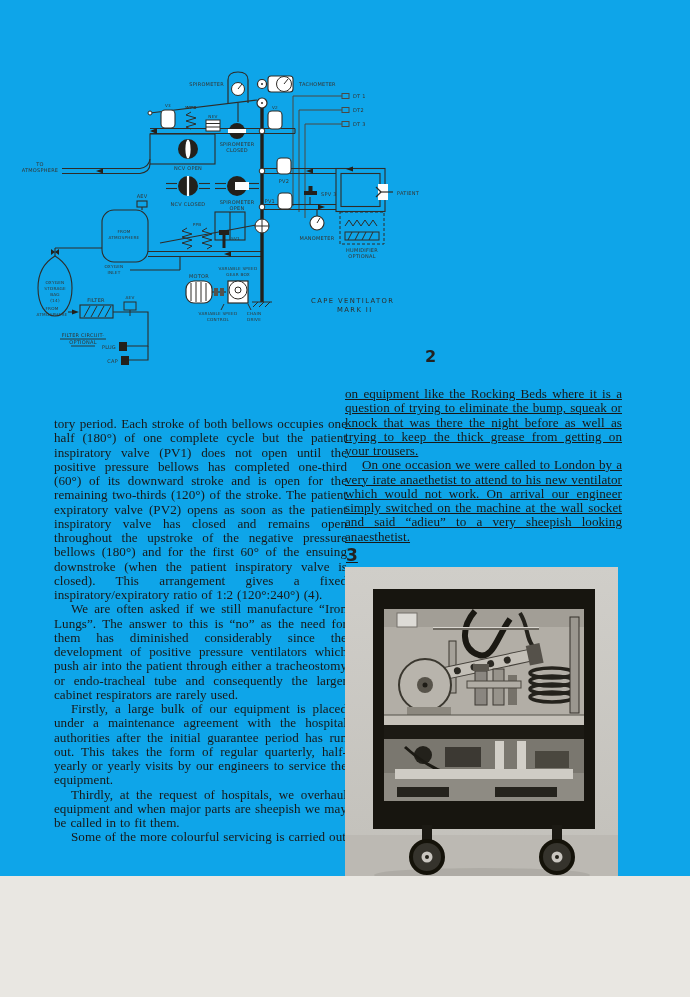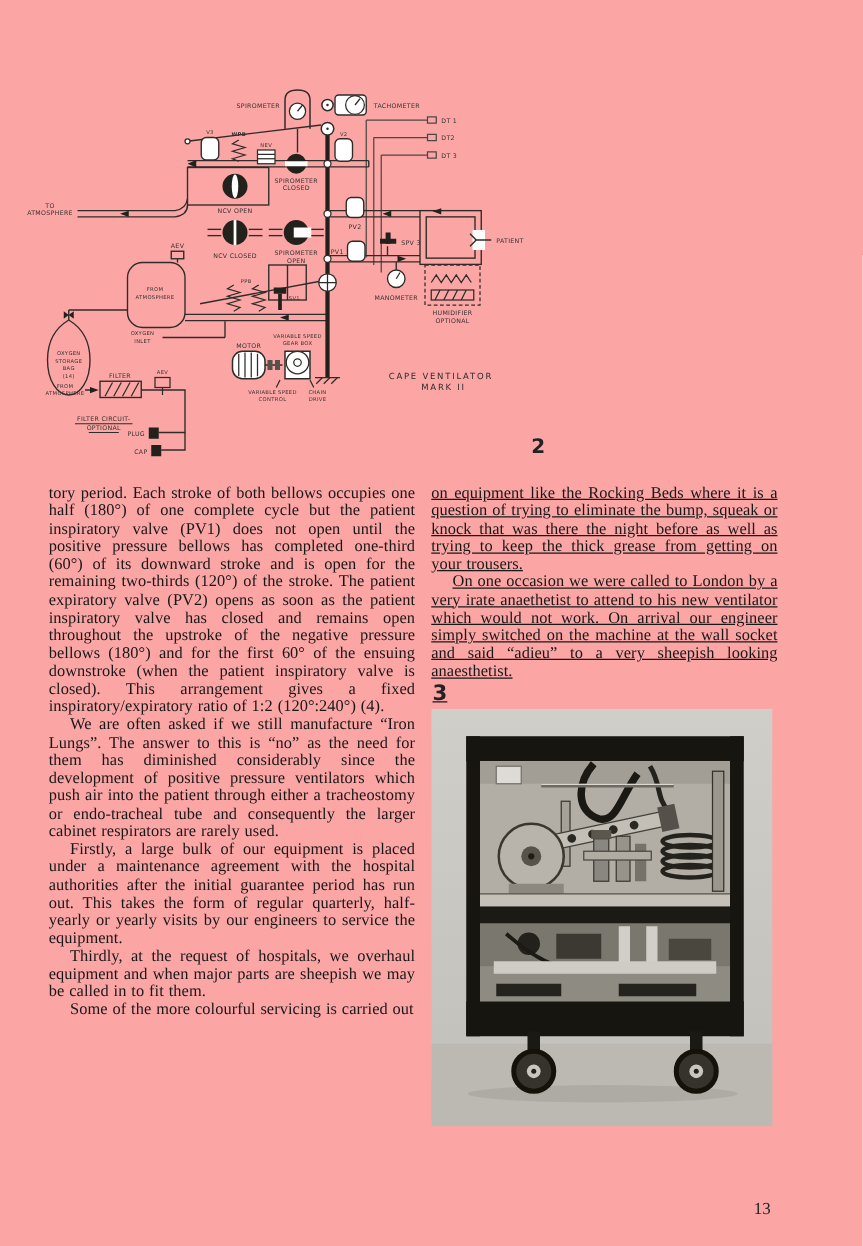--- a/index.html
+++ b/index.html
@@ -1,30 +1,30 @@
 <!DOCTYPE html>
 <html><head>
 <meta charset="utf-8">
 <style>
   html,body{margin:0;padding:0;background:#e9e7e2;}
-  .page{position:relative;width:690px;height:997px;margin:0 auto;background:#fca5a5;overflow:hidden;
+  .page{position:relative;width:690px;height:876px;margin:0 auto;background:#0ea5e9;overflow:hidden;
         font-family:"Liberation Serif",serif;color:#181818;}
   
   .diagram{position:absolute;left:0;top:0;width:690px;height:375px;}
   .dl{font-family:"DejaVu Sans",sans-serif;font-size:5px;fill:#35332f;letter-spacing:.25px;}
   .dl.s4{font-size:4.2px;}
   .dl.mid{text-anchor:middle;}
   .dl.end{text-anchor:end;}
   .dl.bold{font-weight:bold;}
   .dcap{font-family:"DejaVu Sans",sans-serif;font-size:6.8px;fill:#2e2c28;letter-spacing:1.4px;}
   .fig-num{position:absolute;font-family:"DejaVu Sans",sans-serif;font-weight:bold;font-size:16px;color:#222;}
   
   .col{position:absolute;top:387px;font-size:13.1px;line-height:14.25px;text-align:justify;
        letter-spacing:.05px;word-spacing:.6px;}
-  .col-left{left:39px;width:293px;}
+  .col-left{left:54px;width:293px;margin-top:30px;}
   .col-right{left:345px;width:277px;text-decoration:underline;}
   .col p{margin:0;text-indent:17px;}
   .col p.cont{text-indent:0;}
   .fig3-num{font-family:"DejaVu Sans",sans-serif;font-weight:bold;font-size:17px;line-height:18px;
             margin:2px 0 2px 1px;color:#222;}
   .photo{display:block;margin-top:3px;}
   .page-number{position:absolute;left:603px;top:959px;font-size:13.5px;color:#222;}
 </style>
 </head>
 <body>

